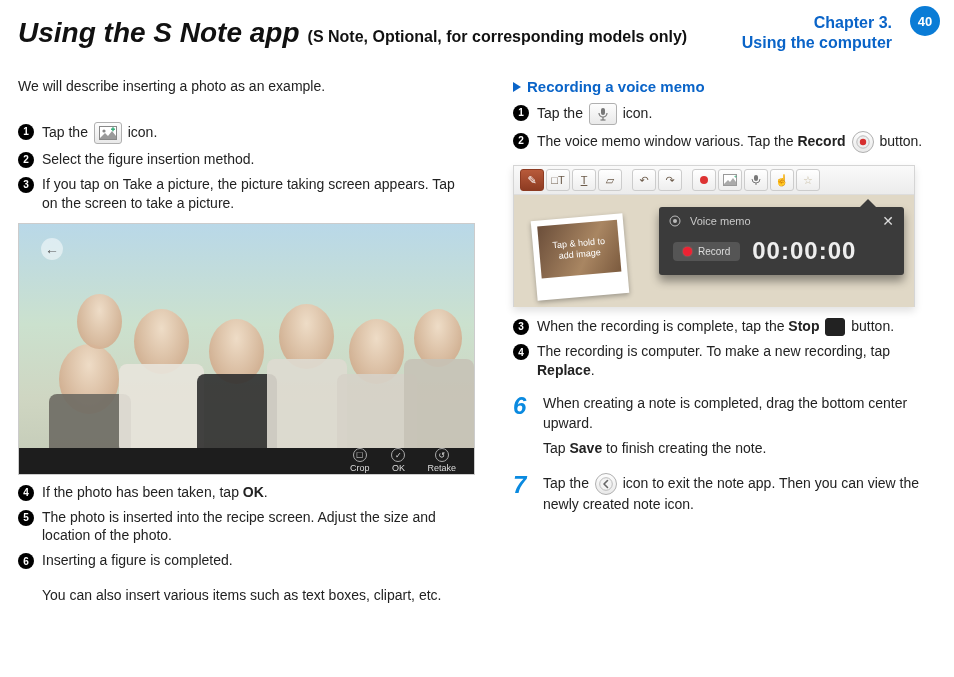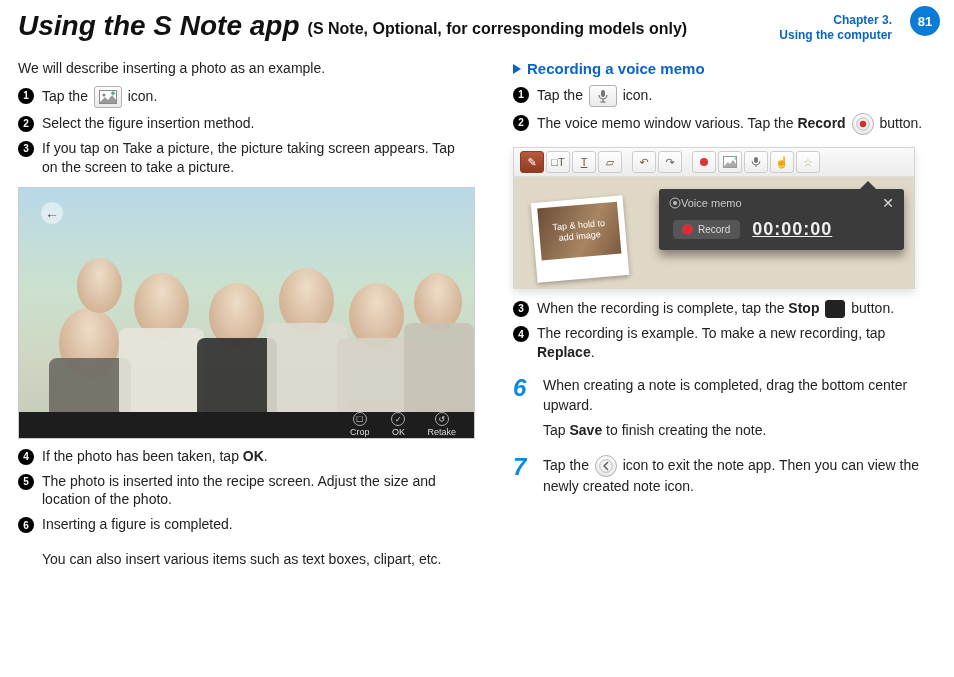--- a/index.html
+++ b/index.html
@@ -13,43 +13,43 @@
     width: 954px;
     height: 677px;
     position: relative;
     box-sizing: border-box;
     padding: 10px 18px 0 18px;
   }
 
   
   .hdr {
     display: flex;
-    align-items: flex-start;
-    margin-bottom: 17px;
+    align-items: center;
+    margin-bottom: 25px;
   }
   .hdr-title {
     font-size: 28px;
     font-weight: 700;
     font-style: italic;
     color: #111;
     line-height: 1.0;
     padding-top: 2px;
   }
   .hdr-sub {
     font-size: 16px;
     font-weight: 700;
     color: #111;
     margin-left: 8px;
     padding-top: 10px;
   }
   .hdr-right {
     margin-left: auto;
     text-align: right;
     color: #0a64c8;
-    font-size: 12px;
+    font-size: 16px;
     font-weight: 700;
     line-height: 1.25;
     padding-right: 6px;
     padding-top: 3px;
   }
   .pg-badge {
     position: absolute;
     right: 14px;
     top: 6px;
     width: 30px; height: 30px;
@@ -75,21 +75,21 @@
   }
   .tri {
     display: inline-block;
     width: 0; height: 0;
     border-top: 5px solid transparent;
     border-bottom: 5px solid transparent;
     border-left: 8px solid #0a64c8;
     margin-right: 6px;
     vertical-align: 0px;
   }
-  p.lead { margin: 0 0 10px 0; font-size: 14px; }
+  p.lead { margin: 0 0 28px 0; font-size: 14px; }
 
   .step { display: flex; margin: 6px 0; font-size: 14px; line-height: 1.35; }
   .stepnum {
     flex: 0 0 auto;
     width: 16px; height: 16px;
     border-radius: 50%;
     background: #000; color: #fff;
     font-size: 10px; font-weight: 700;
     display: inline-flex; align-items: center; justify-content: center;
     margin-right: 8px;
@@ -203,49 +203,49 @@
     padding-bottom:10px;
   }
   .vm-popup:before{
     content:""; position:absolute; top:-8px; right:28px;
     border-left:8px solid transparent;border-right:8px solid transparent;border-bottom:8px solid #3b3b3b;
   }
   .vm-pop-h{
     display:flex;align-items:center;justify-content:space-between;
     padding:6px 10px 2px 10px; font-size:11px; color:#c9c9c9;
   }
-  .vm-pop-h .t{ display:flex;align-items:center;gap:0;}
+  .vm-pop-h .t{ display:flex;align-items:center;gap:9px;}
   .vm-pop-body{
     display:flex; align-items:center; gap:12px; padding:6px 14px 0 14px;
   }
   .vm-recbtn{
     background:#555; border-radius:4px; padding:4px 10px;
     display:flex;align-items:center;gap:6px; font-size:10px; color:#ddd;
   }
   .reddot{ width:9px;height:9px;background:#e23;border-radius:50%; box-shadow:0 0 2px #f55; }
-  .vm-time{ font-size:18px; font-weight:600; color:#eee; letter-spacing:1px;text-decoration:underline;}
+  .vm-time{ font-size:24px; font-weight:600; color:#eee; letter-spacing:1px;}
   .closex{ cursor:default; font-size:14px; color:#ddd;}
 
   .note-small { font-size:14px; margin-left:24px; line-height:1.4; margin-top:16px;}
 </style>
 </head>
 <body>
 
 <div class="page">
 
   <div class="hdr">
     <div class="hdr-title">Using the S Note app</div>
     <div class="hdr-sub">(S Note, Optional, for corresponding models only)</div>
     <div class="hdr-right">
       <div class="hdr-right-inner">
         <div>Chapter 3.</div>
         <div>Using the computer</div>
       </div>
     </div>
-    <div class="pg-badge">81</div>
+    <div class="pg-badge">40</div>
   </div>
 
   <div class="cols">
 
     <div class="col col-left">
       <p class="lead">We will describe inserting a photo as an example.</p>
 
       <div class="step">
         <span class="stepnum">1</span>
         <span class="steptxt">
@@ -427,21 +427,21 @@
         <span class="steptxt">
           <span>When the recording is complete, tap the </span><b>Stop</b>
           <span class="ic" style="width:18px;height:16px;background:#222;border-color:#222;"></span>
           <span> button.</span>
         </span>
       </div>
 
       <div class="step">
         <span class="stepnum">4</span>
         <span class="steptxt">
-          <span>The recording is example. To make a new recording, tap </span><b>Replace</b><span>.</span>
+          <span>The recording is computer. To make a new recording, tap </span><b>Replace</b><span>.</span>
         </span>
       </div>
 
       <div class="bigstep">
         <span class="bignum">6</span>
         <span class="steptxt">
           <span>When creating a note is completed, drag the bottom center upward.</span>
           <div class="sub">
             <span>Tap </span><b>Save</b><span> to finish creating the note.</span>
           </div>

